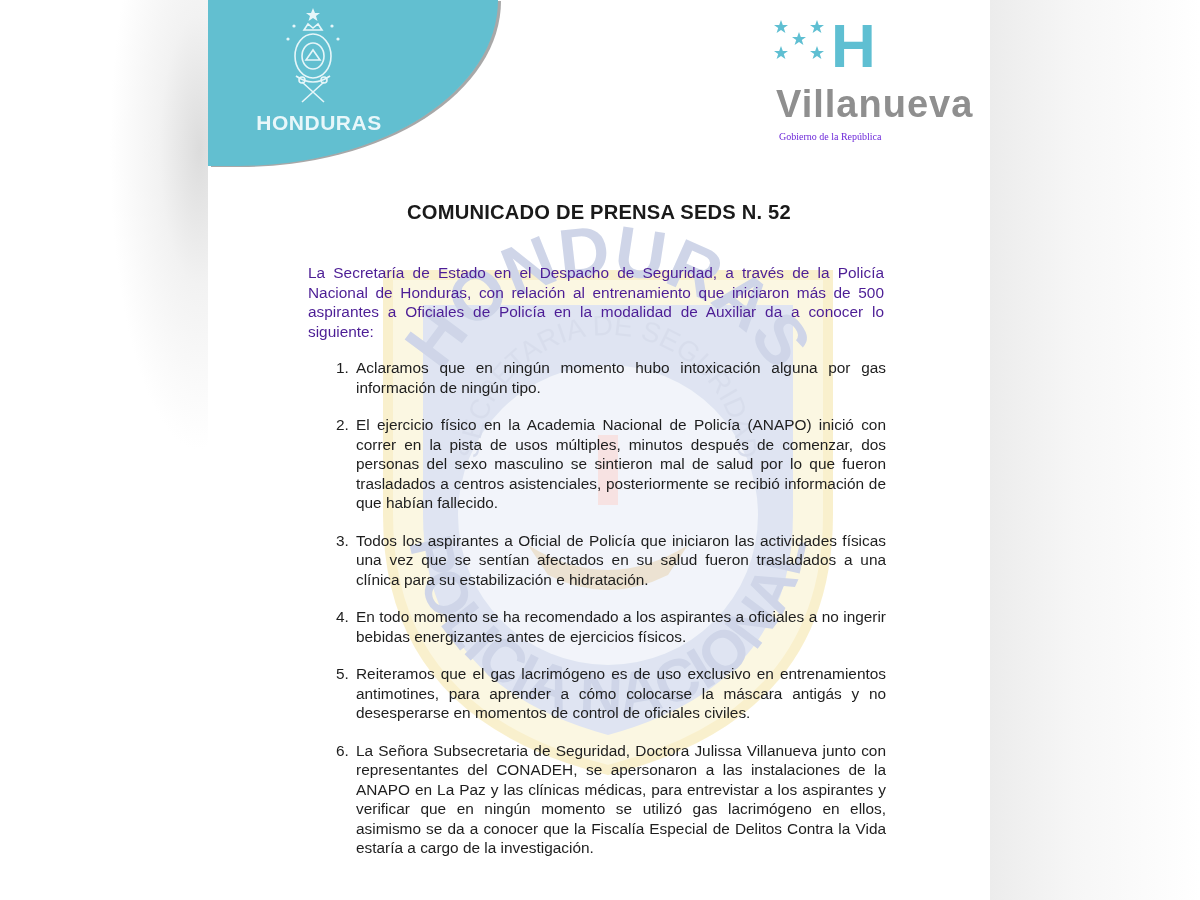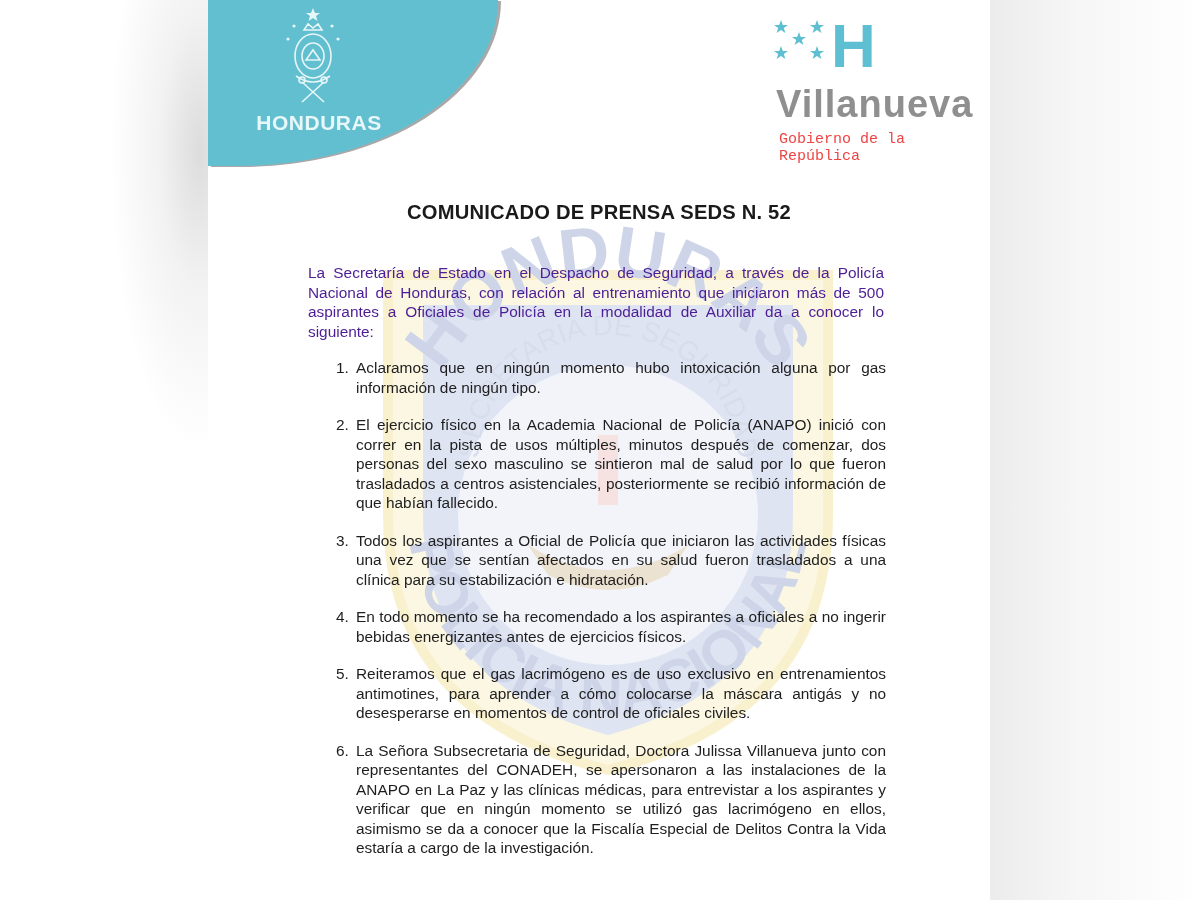--- a/index.html
+++ b/index.html
@@ -37,22 +37,22 @@
   .seg-stars { position:absolute; left:0; top:0; width:60px; height:55px; }
   .seg-h {
     position:absolute; left:58px; top:4px; color:#5fbfd2; font-weight:bold;
     font-size:62px; line-height:56px;
   }
   .seg-word {
     position:absolute; left:3px; top:70px; color:#8f8f8f; font-weight:bold;
     font-size:38px; letter-spacing:1px; line-height:40px;
   }
   .seg-sub {
-    position:absolute; left:6px; top:117px; color:#ef4444;
-    font-family:Liberation Mono, monospace; font-size:15px;
+    position:absolute; left:6px; top:117px; color:#6d28d9;
+    font-family:Liberation Serif, serif; font-size:10px;
   }
   .watermark {
     position:absolute; left:120px; top:215px; width:560px; height:560px; opacity:0.33;
   }
   .title {
     position:absolute; left:0; top:200px; width:782px; text-align:center;
     font-size:21px; font-weight:bold; color:#1a1a1a; letter-spacing:0.2px;
     transform: scaleX(0.96);
   }
   .intro {

